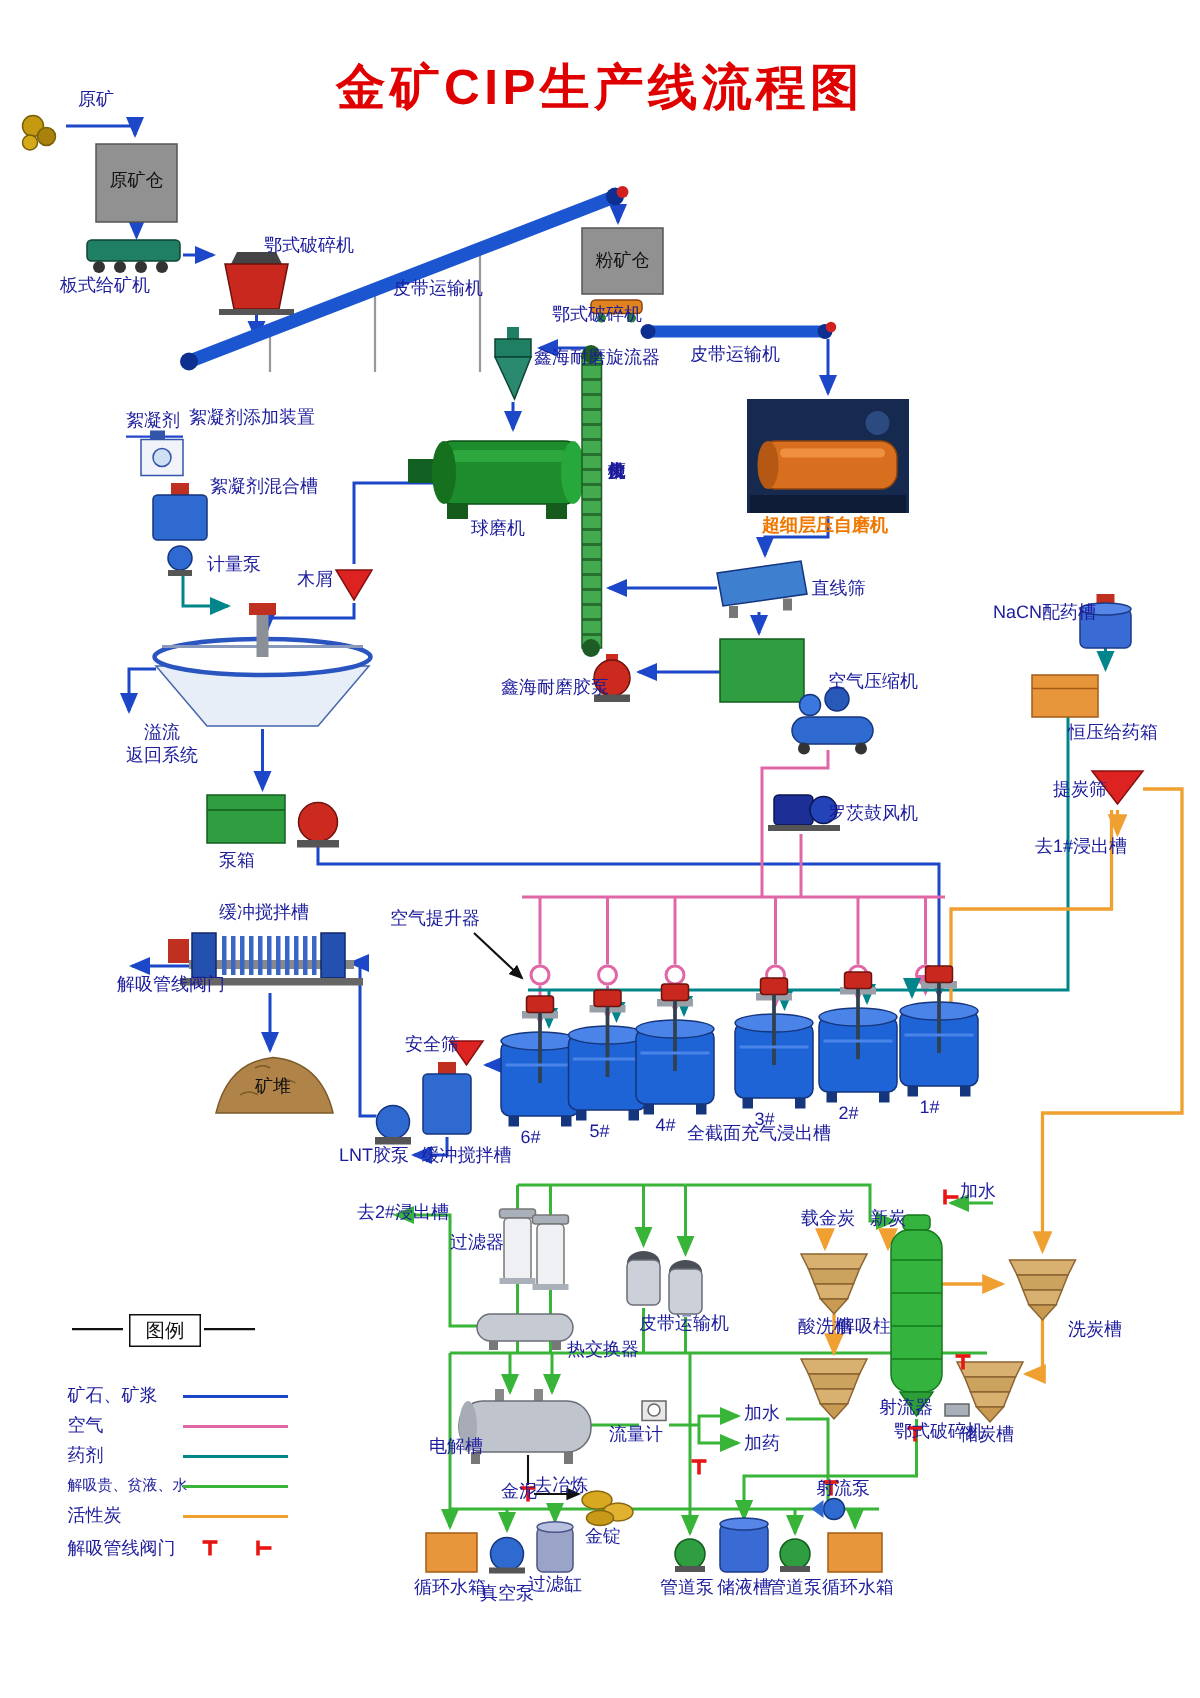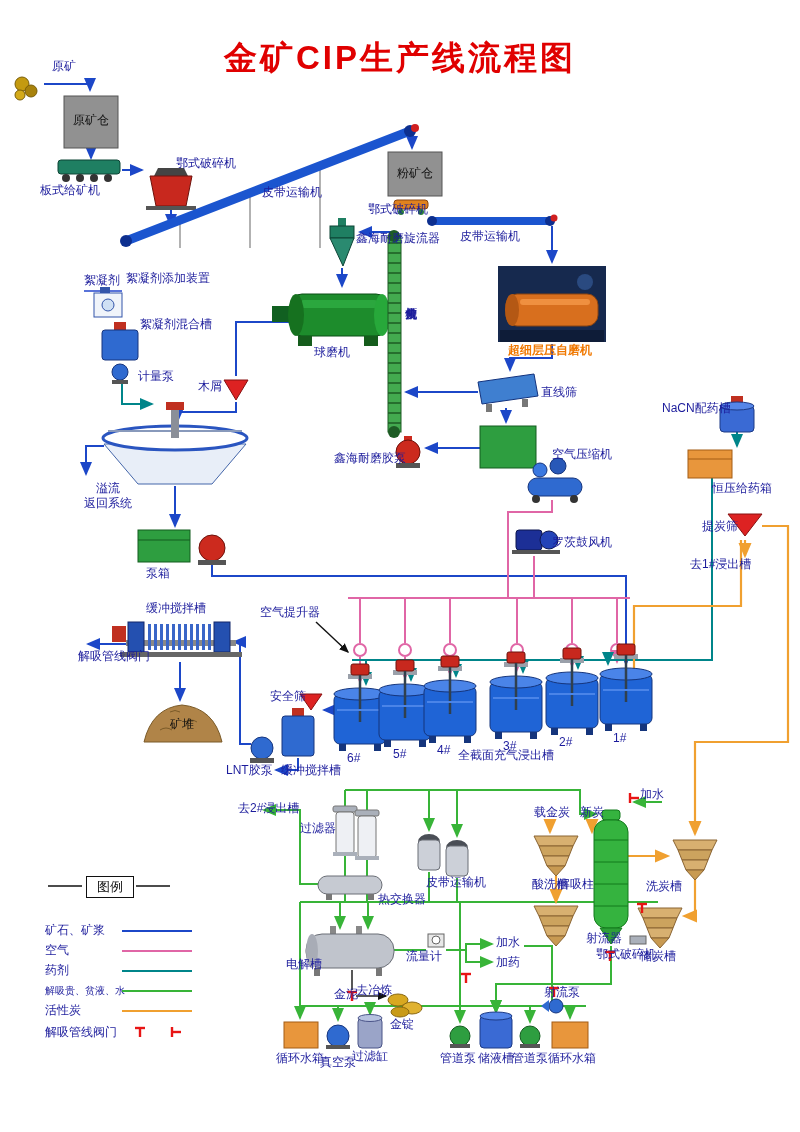--- a/index.html
+++ b/index.html
@@ -546,21 +546,21 @@
 
   <span class="lbl" style="left:238px;top:802px">去2#浸出槽</span>
   <span class="lbl" style="left:300px;top:822px">过滤器</span>
   <span class="lbl" style="left:378px;top:893px">热交换器</span>
   <span class="lbl" style="left:426px;top:876px">皮带运输机</span>
   <span class="lbl" style="left:534px;top:806px">载金炭</span>
   <span class="lbl" style="left:580px;top:806px">新炭</span>
   <span class="lbl" style="left:640px;top:788px">加水</span>
   <span class="lbl" style="left:532px;top:878px">酸洗槽</span>
   <span class="lbl" style="left:558px;top:878px">解吸柱</span>
-  <span class="lbl" style="left:646px;top:880px">洗炭槽</span>
+  <span class="lbl" style="left:712px;top:880px">洗炭槽</span>
   <span class="lbl" style="left:586px;top:932px">射流器</span>
   <span class="lbl" style="left:596px;top:948px">鄂式破碎机</span>
   <span class="lbl" style="left:640px;top:950px">储炭槽</span>
   <span class="lbl" style="left:286px;top:958px">电解槽</span>
   <span class="lbl" style="left:406px;top:950px">流量计</span>
   <span class="lbl" style="left:496px;top:936px">加水</span>
   <span class="lbl" style="left:496px;top:956px">加药</span>
   <span class="lbl" style="left:334px;top:988px">金泥</span>
   <span class="lbl" style="left:356px;top:984px">去冶炼</span>
   <span class="lbl" style="left:390px;top:1018px">金锭</span>

